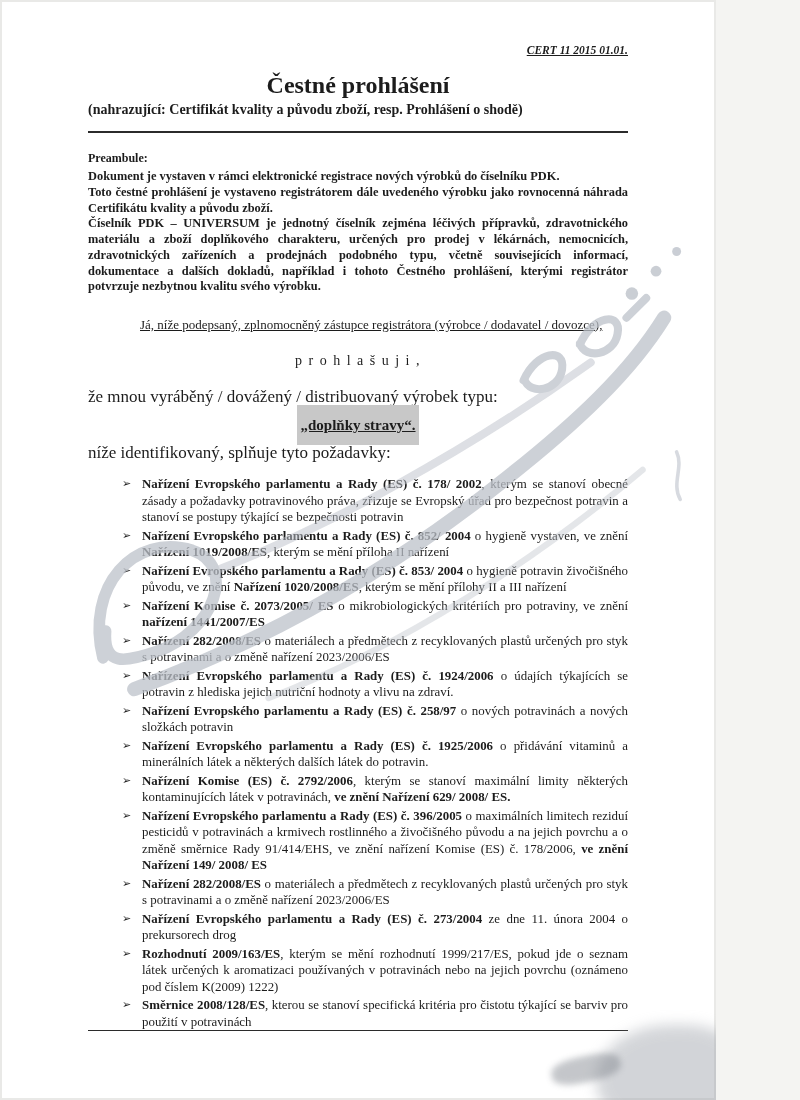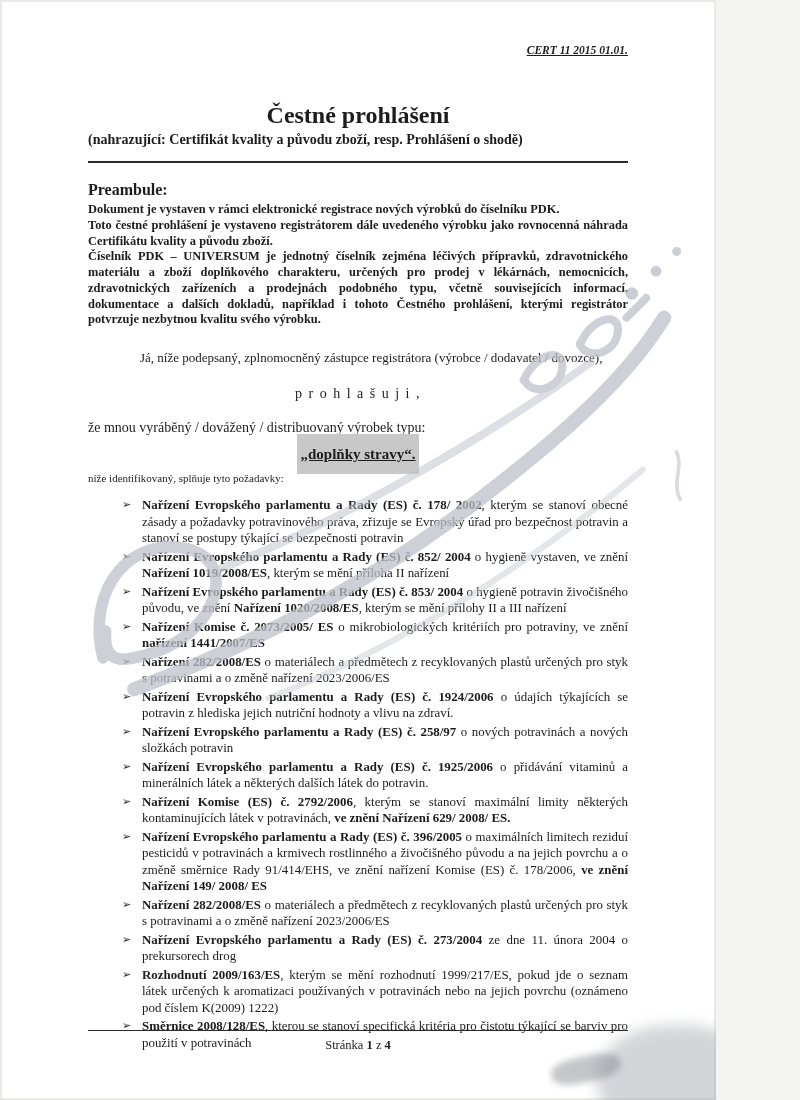--- a/index.html
+++ b/index.html
@@ -28,66 +28,67 @@
     text-align:right;
     font-size:11.5px;
     font-weight:bold;
     font-style:italic;
   }
   .header-ref span{ text-decoration:underline; }
   .doc-title{
     text-align:center;
     font-size:24px;
     font-weight:bold;
-    margin:46px 0 3px 0;
+    margin:16px 0 3px 0;
   }
   .doc-subtitle{
     text-align:left;
     font-size:14px;
     font-weight:bold;
   }
   .rule{
     border:0;border-top:2px solid var(--rule);
     margin:13px 0 0 0;
   }
   .preamble-heading{
-    font-size:16px;
+    font-size:12px;
     font-weight:bold;
     margin:18px 0 3px 0;
   }
   .preamble .pre-par{
     font-size:12.4px;
     font-weight:bold;
     line-height:1.27;
     text-align:justify;
   }
   .intro{
     font-size:13px;
     margin:22px 0 0 52px;
+    text-decoration:underline;
   }
   .verb{
     text-align:center;
     font-size:14px;
     font-weight:normal;
     letter-spacing:1.5px;
     margin:20px 0 18px 0;
   }
-  .prodline{ font-size:14px; margin:12px 0 10px 0; }
+  .prodline{ font-size:17px; margin:12px 0 10px 0; }
   .prodtype{
     text-align:center;
     font-size:15px;
     font-weight:bold;
     margin:0 0 9px 0;
   }
   .hl{
     background:var(--highlight);
     text-decoration:underline;
     padding:12px 3px;
   }
-  .reqline{ font-size:11px; margin:0 0 13px 0; }
+  .reqline{ font-size:17px; margin:0 0 13px 0; }
   .reqs{
     list-style:none;
     margin:0;
     padding:0 0 0 34px;
   }
   .req-item{
     position:relative;
     font-size:12.9px;
     line-height:1.28;
     text-align:justify;
@@ -197,20 +198,17 @@
       <li class="req-item"><span class="marker">➢</span><span class="b">Nařízení Evropského parlamentu a Rady (ES) č. 1925/2006</span><span>  o přidávání vitaminů a minerálních látek a některých dalších látek do potravin.</span></li>
       <li class="req-item"><span class="marker">➢</span><span class="b">Nařízení Komise (ES) č. 2792/2006</span><span>, kterým se stanoví maximální limity některých kontaminujících látek v potravinách, </span><span class="b">ve znění Nařízení 629/ 2008/ ES.</span></li>
       <li class="req-item"><span class="marker">➢</span><span class="b">Nařízení Evropského parlamentu a Rady (ES) č. 396/2005</span><span> o maximálních limitech reziduí pesticidů v potravinách a krmivech rostlinného a živočišného původu a na jejich povrchu a o změně směrnice Rady 91/414/EHS, ve znění nařízení Komise (ES) č. 178/2006, </span><span class="b">ve znění Nařízení 149/ 2008/ ES</span></li>
       <li class="req-item"><span class="marker">➢</span><span class="b">Nařízení 282/2008/ES</span><span> o materiálech a předmětech z recyklovaných plastů určených pro styk s potravinami a o změně nařízení 2023/2006/ES</span></li>
       <li class="req-item"><span class="marker">➢</span><span class="b">Nařízení Evropského parlamentu a Rady (ES) č. 273/2004</span><span> ze dne 11. února 2004 o prekursorech drog</span></li>
       <li class="req-item"><span class="marker">➢</span><span class="b">Rozhodnutí 2009/163/ES</span><span>, kterým se mění rozhodnutí 1999/217/ES, pokud jde o seznam látek určených k aromatizaci používaných v potravinách nebo na jejich povrchu (oznámeno pod číslem K(2009) 1222)</span></li>
       <li class="req-item"><span class="marker">➢</span><span class="b">Směrnice 2008/128/ES</span><span>, kterou se stanoví specifická kritéria pro čistotu týkající se barviv pro použití v potravinách</span></li>
     </ul>
 
   <div class="footer-rule"></div>
-  <div class="footer">
-    <span>Stránka </span><span class="b">1</span><span> z </span><span class="b">4</span>
-  </div>
 
   <div class="smudge-big"></div>
   <div class="smudge-small"></div>
 
 </div>
 
 </body></html>

